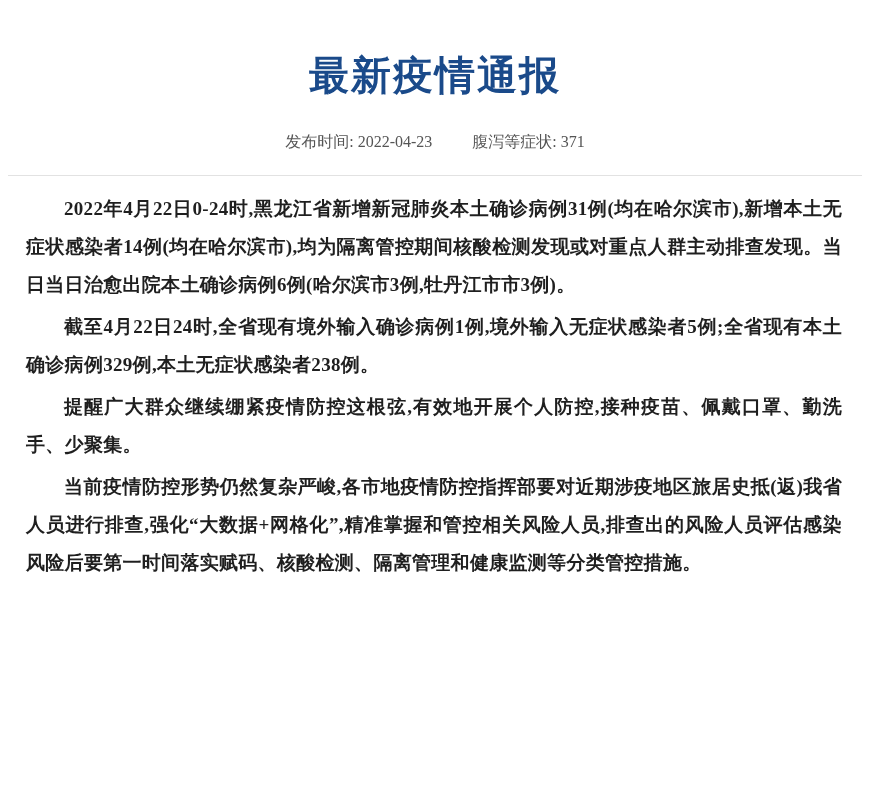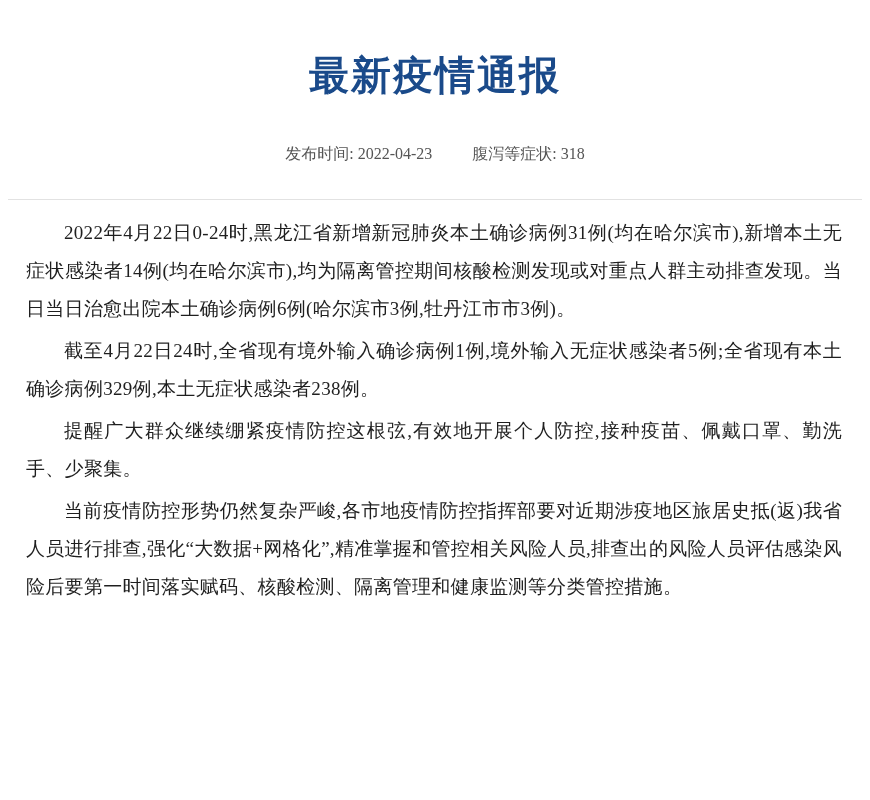--- a/index.html
+++ b/index.html
@@ -33,36 +33,37 @@
   }
   .meta-row {
     text-align: center;
     margin-top: 22px;
     font-size: 16px;
     color: #555555;
     font-family: "Liberation Serif", "DejaVu Serif", serif;
   }
   .meta-item {
     display: inline-block;
-    margin: 16px 18px;
+    margin: 4px 18px;
     white-space: nowrap;
   }
   .meta-label {
     color: #555555;
   }
   .meta-value {
     color: #555555;
   }
   .divider {
     margin: 18px 8px 0 8px;
     height: 1px;
     background: #e2e2e2;
   }
   .content {
     padding: 14px 28px 0 26px;
+    font-weight: bold;
   }
   .para {
     font-size: 19px;
     line-height: 38px;
     text-indent: 2em;
     color: #1f1f1f;
     margin: 0 0 4px 0;
     text-align: justify;
     letter-spacing: 0.3px;
   }
@@ -74,21 +75,21 @@
 
   <h1 class="article-title">最新疫情通报</h1>
 
   <div class="meta-row">
     <span class="meta-item">
       <span class="meta-label">发布时间:</span>
       <span class="meta-value">2022-04-23</span>
     </span>
     <span class="meta-item">
       <span class="meta-label">腹泻等症状:</span>
-      <span class="meta-value">318</span>
+      <span class="meta-value">371</span>
     </span>
   </div>
 
   <div class="divider"></div>
 
   <div class="content">
     <p class="para">2022年4月22日0-24时,黑龙江省新增新冠肺炎本土确诊病例31例(均在哈尔滨市),新增本土无症状感染者14例(均在哈尔滨市),均为隔离管控期间核酸检测发现或对重点人群主动排查发现。当日当日治愈出院本土确诊病例6例(哈尔滨市3例,牡丹江市市3例)。</p>
     <p class="para">截至4月22日24时,全省现有境外输入确诊病例1例,境外输入无症状感染者5例;全省现有本土确诊病例329例,本土无症状感染者238例。</p>
     <p class="para">提醒广大群众继续绷紧疫情防控这根弦,有效地开展个人防控,接种疫苗、佩戴口罩、勤洗手、少聚集。</p>
     <p class="para">当前疫情防控形势仍然复杂严峻,各市地疫情防控指挥部要对近期涉疫地区旅居史抵(返)我省人员进行排查,强化“大数据+网格化”,精准掌握和管控相关风险人员,排查出的风险人员评估感染风险后要第一时间落实赋码、核酸检测、隔离管理和健康监测等分类管控措施。</p>

